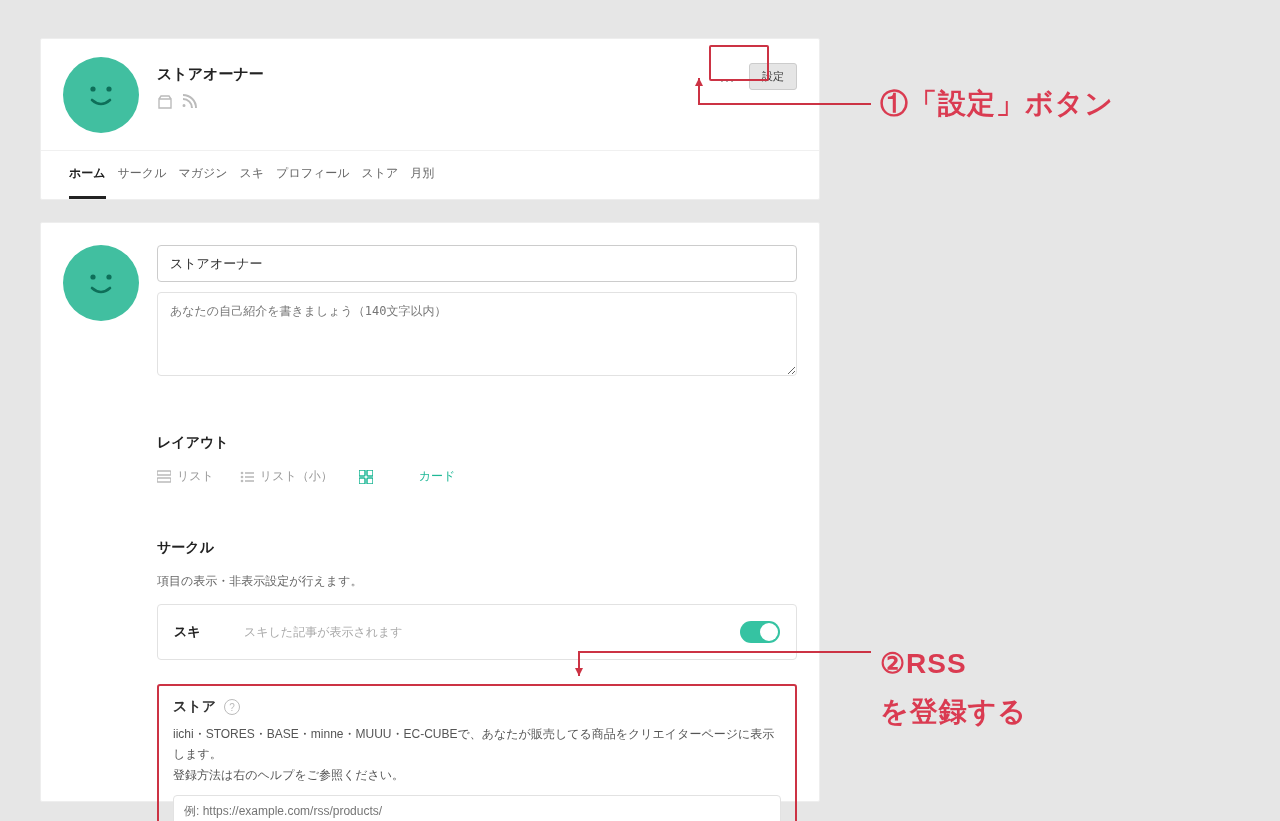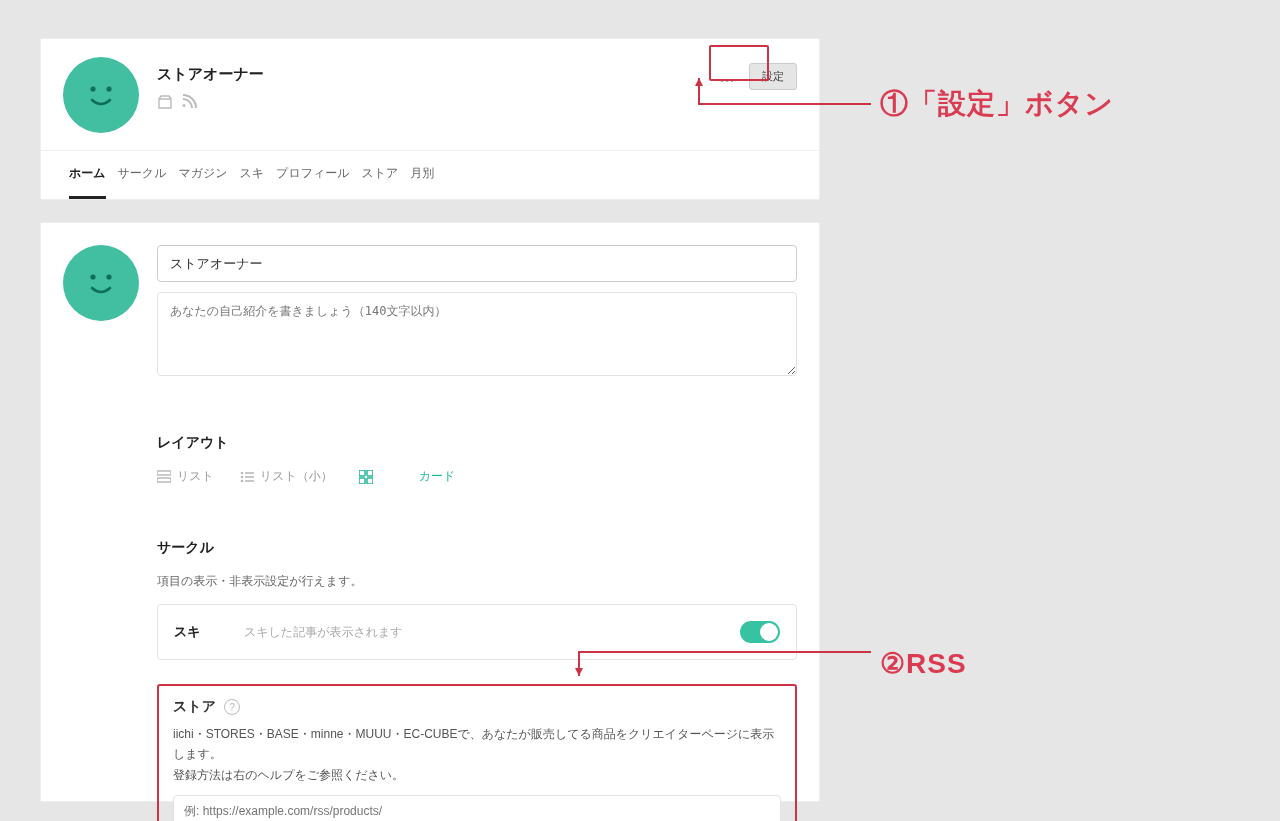--- a/index.html
+++ b/index.html
@@ -312,13 +312,14 @@
 <svg class="arrow-svg" style="left:575px; top:622px; width:300px; height:60px;">
   <path class="arrow-red" d="M4 54 L4 30 L296 30"></path>
   <path d="M4 54 L0 46 L8 46 Z" fill="#cc3344"></path>
 </svg>
 
 <div class="callout callout1">
   <div>①「設定」ボタン</div>
 </div>
 <div class="callout callout2">
   <div>②RSS</div>
+  <div>を登録する</div>
 </div>
 
 </body></html>

